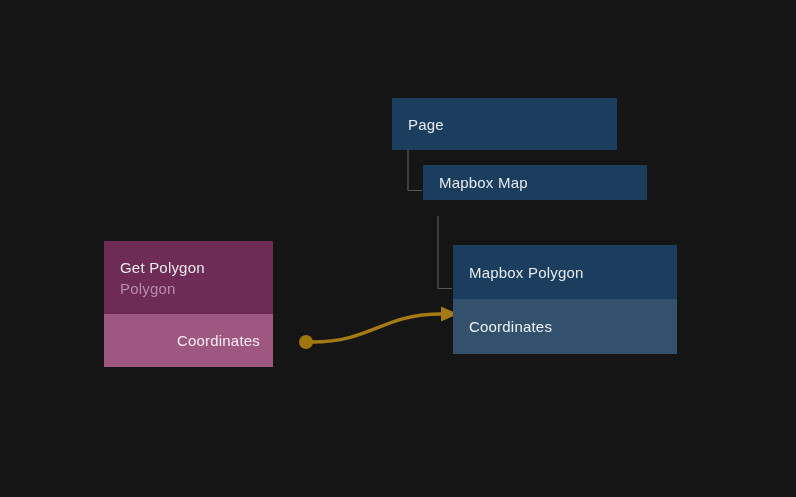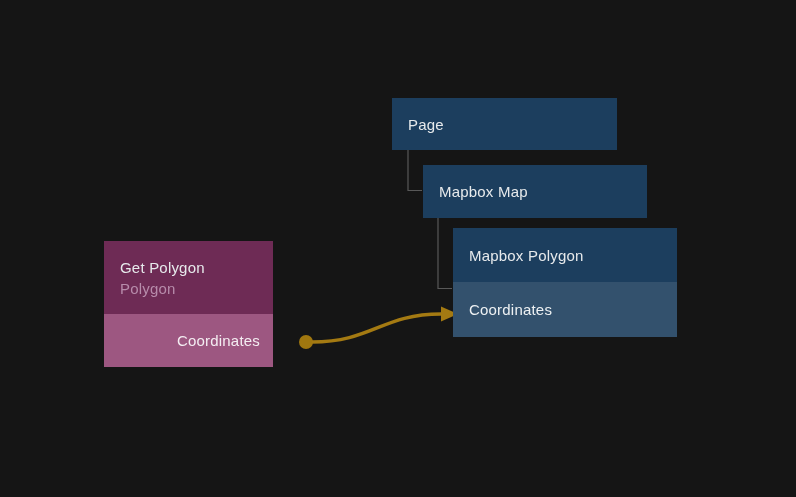--- a/index.html
+++ b/index.html
@@ -58,23 +58,23 @@
     background: #9d5781;
     display: flex;
     align-items: center;
     justify-content: flex-end;
     padding-right: 13px;
     box-sizing: border-box;
     color: #f4edf2;
   }
 
   #node-page      { left: 392px; top: 98px;  width: 225px; height: 52px; }
-  #node-mapbox-map{ left: 423px; top: 165px; width: 224px; height: 53px; }
+  #node-mapbox-map{ left: 423px; top: 165px; width: 224px; height: 35px; }
 
-  #node-mapbox-polygon { left: 453px; top: 228px; width: 224px; }
+  #node-mapbox-polygon { left: 453px; top: 245px; width: 224px; }
   #node-mapbox-polygon .hdr { height: 54px; }
   #node-mapbox-polygon .row { height: 55px; }
 
   #node-get-polygon { left: 72px; top: 241px; width: 201px; padding-left: 32px; }
   #node-get-polygon .hdr { height: 73px; }
   #node-get-polygon .row { height: 53px; }
 
   .tree-line {
     stroke: #585858;
     stroke-width: 1.2;

